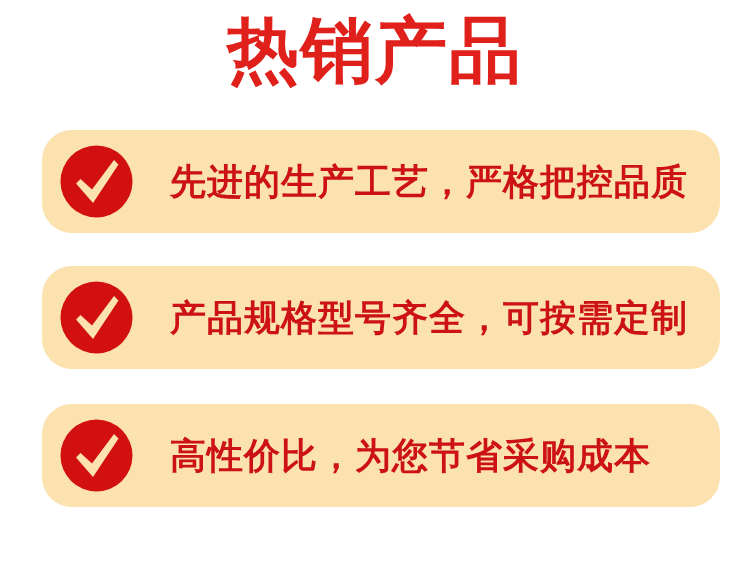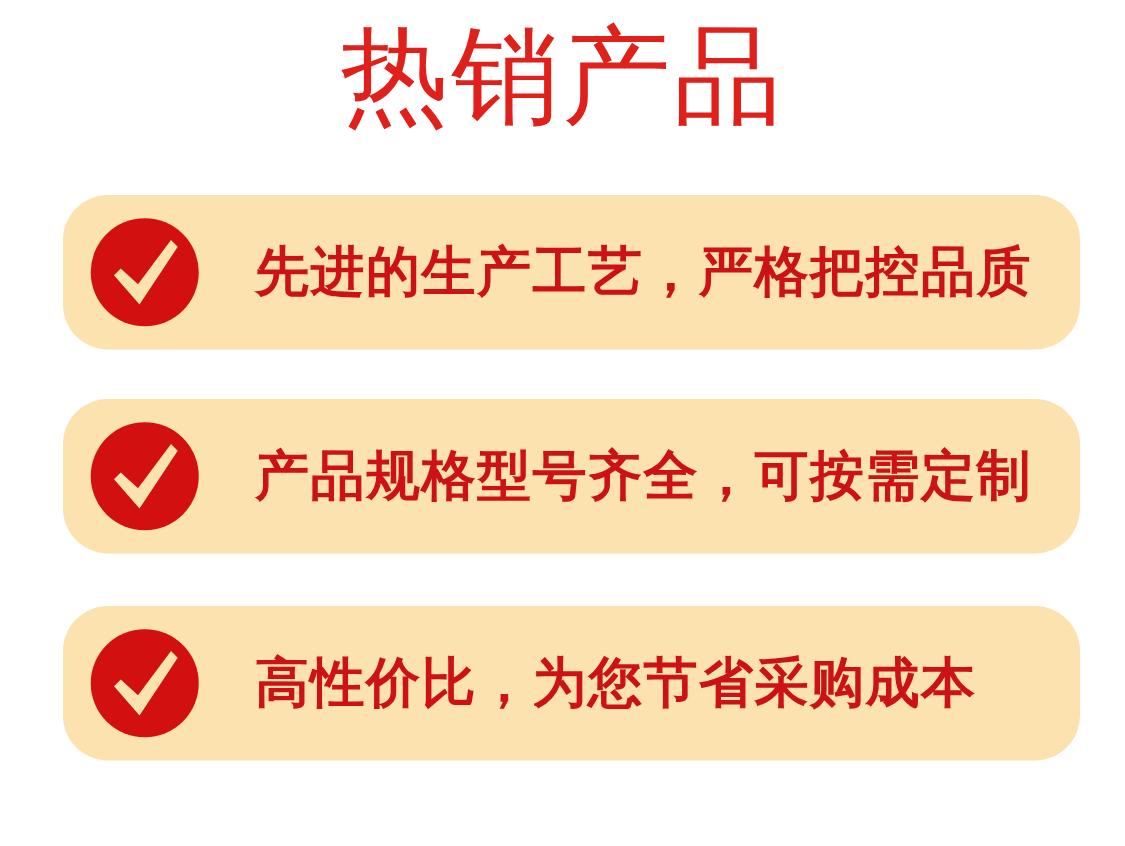--- a/index.html
+++ b/index.html
@@ -27,21 +27,21 @@
     position: absolute;
     left: 0;
     top: 14px;
     width: 750px;
     text-align: center;
   }
   .title {
     display: inline-block;
     font-size: 72px;
     line-height: 1;
-    font-weight: normal;
+    font-weight: bold;
     color: #e0201a;
     letter-spacing: 2px;
     font-family: "DejaVu Sans", "Liberation Sans", sans-serif;
     white-space: nowrap;
   }
 
   
   .pill {
     position: absolute;
     left: 42px;

